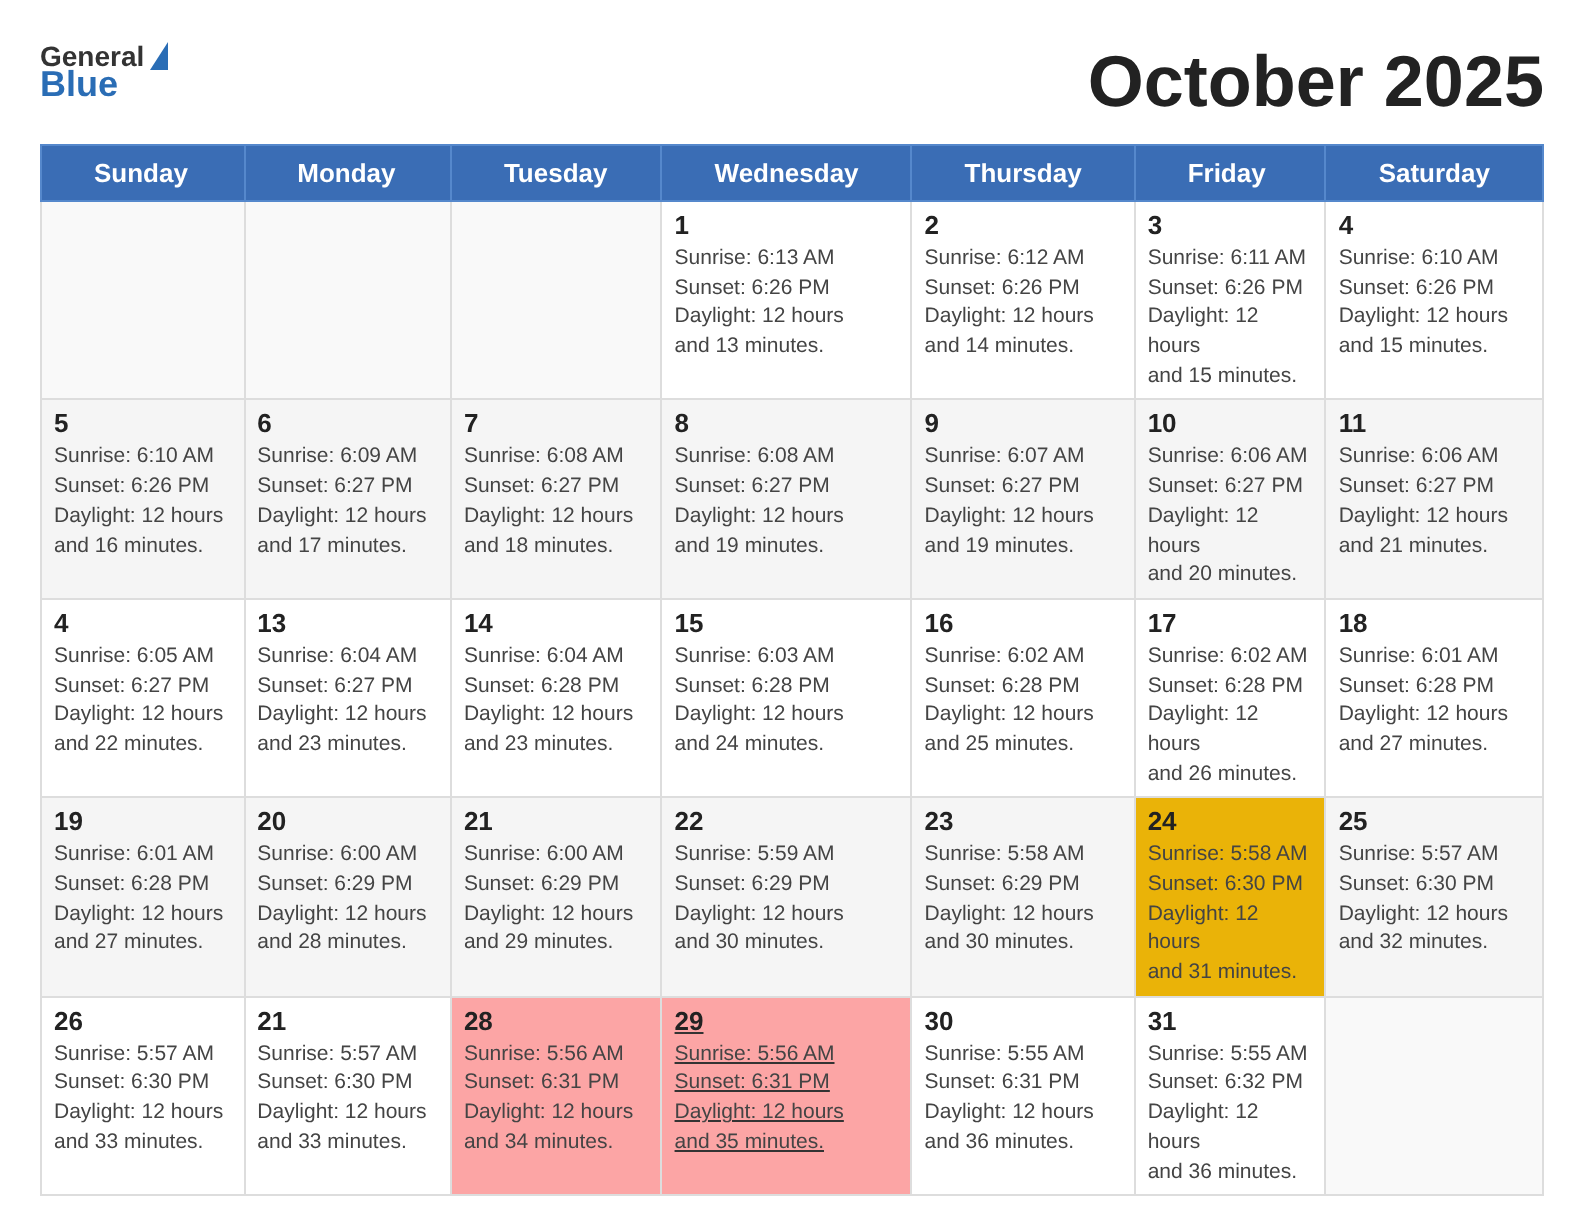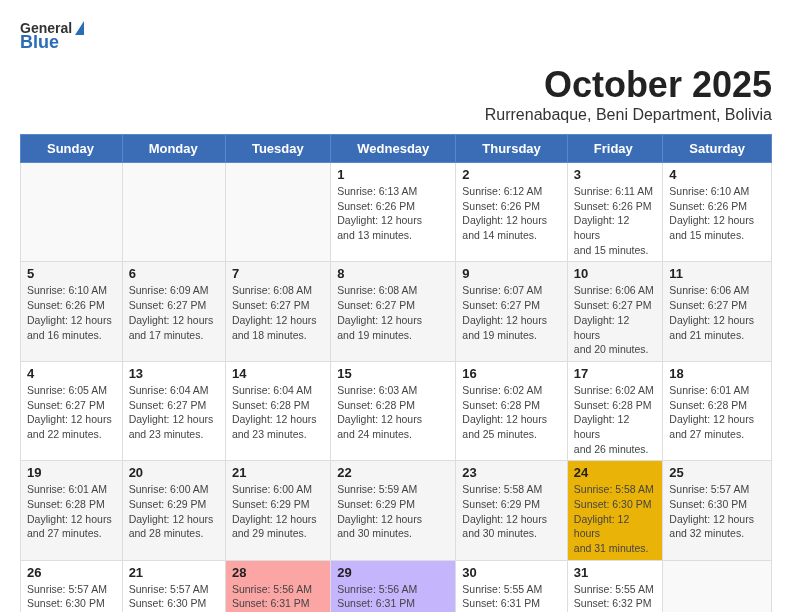--- a/index.html
+++ b/index.html
@@ -25,21 +25,20 @@
       display: flex;
       align-items: center;
     }
     .title-area {
       text-align: right;
     }
     .month-title {
       font-size: 36px;
       font-weight: bold;
       color: #222;
-      margin-top: 44px;
     }
     .location-title {
       font-size: 16px;
       color: #333;
     }
     .calendar {
       width: 100%;
       border-collapse: collapse;
       border: 1px solid #ccc;
     }
@@ -89,21 +88,20 @@
 <div class="header-area">
   <div class="logo">
     <div class="logo-line">
       <span style="font-size:14px;font-weight:bold;color:#333;">General</span>
       <span style="display:inline-block;width:0;height:0;border-left:9px solid transparent;border-bottom:14px solid #2a6db5;margin-left:3px;"></span>
     </div>
     <span style="font-size:18px;font-weight:bold;color:#2a6db5;margin-top:-4px;">Blue</span>
   </div>
   <div class="title-area">
     <div class="month-title">October 2025</div>
-    <div class="location-title">Rurrenabaque, Beni Department, Bolivia</div>
   </div>
 </div>
 
 <table class="calendar">
   <thead>
     <tr>
     <th>Sunday</th>
         <th>Monday</th>
         <th>Tuesday</th>
         <th>Wednesday</th>
@@ -314,21 +312,21 @@
 Daylight: 12 hours
 and 33 minutes.</div>
         </td>
         <td style="background-color: #fca5a5;">
           <span class="day-number">28</span>
           <div class="day-info" style="white-space: pre-line;">Sunrise: 5:56 AM
 Sunset: 6:31 PM
 Daylight: 12 hours
 and 34 minutes.</div>
         </td>
-        <td style="background-color: #c4b5fd;">
+        <td style="background-color: #fca5a5; text-decoration: underline;">
           <span class="day-number">29</span>
           <div class="day-info" style="white-space: pre-line;">Sunrise: 5:56 AM
 Sunset: 6:31 PM
 Daylight: 12 hours
 and 35 minutes.</div>
         </td>
         <td style="background-color: rgb(255, 255, 255);">
           <span class="day-number">30</span>
           <div class="day-info" style="white-space: pre-line;">Sunrise: 5:55 AM
 Sunset: 6:31 PM

